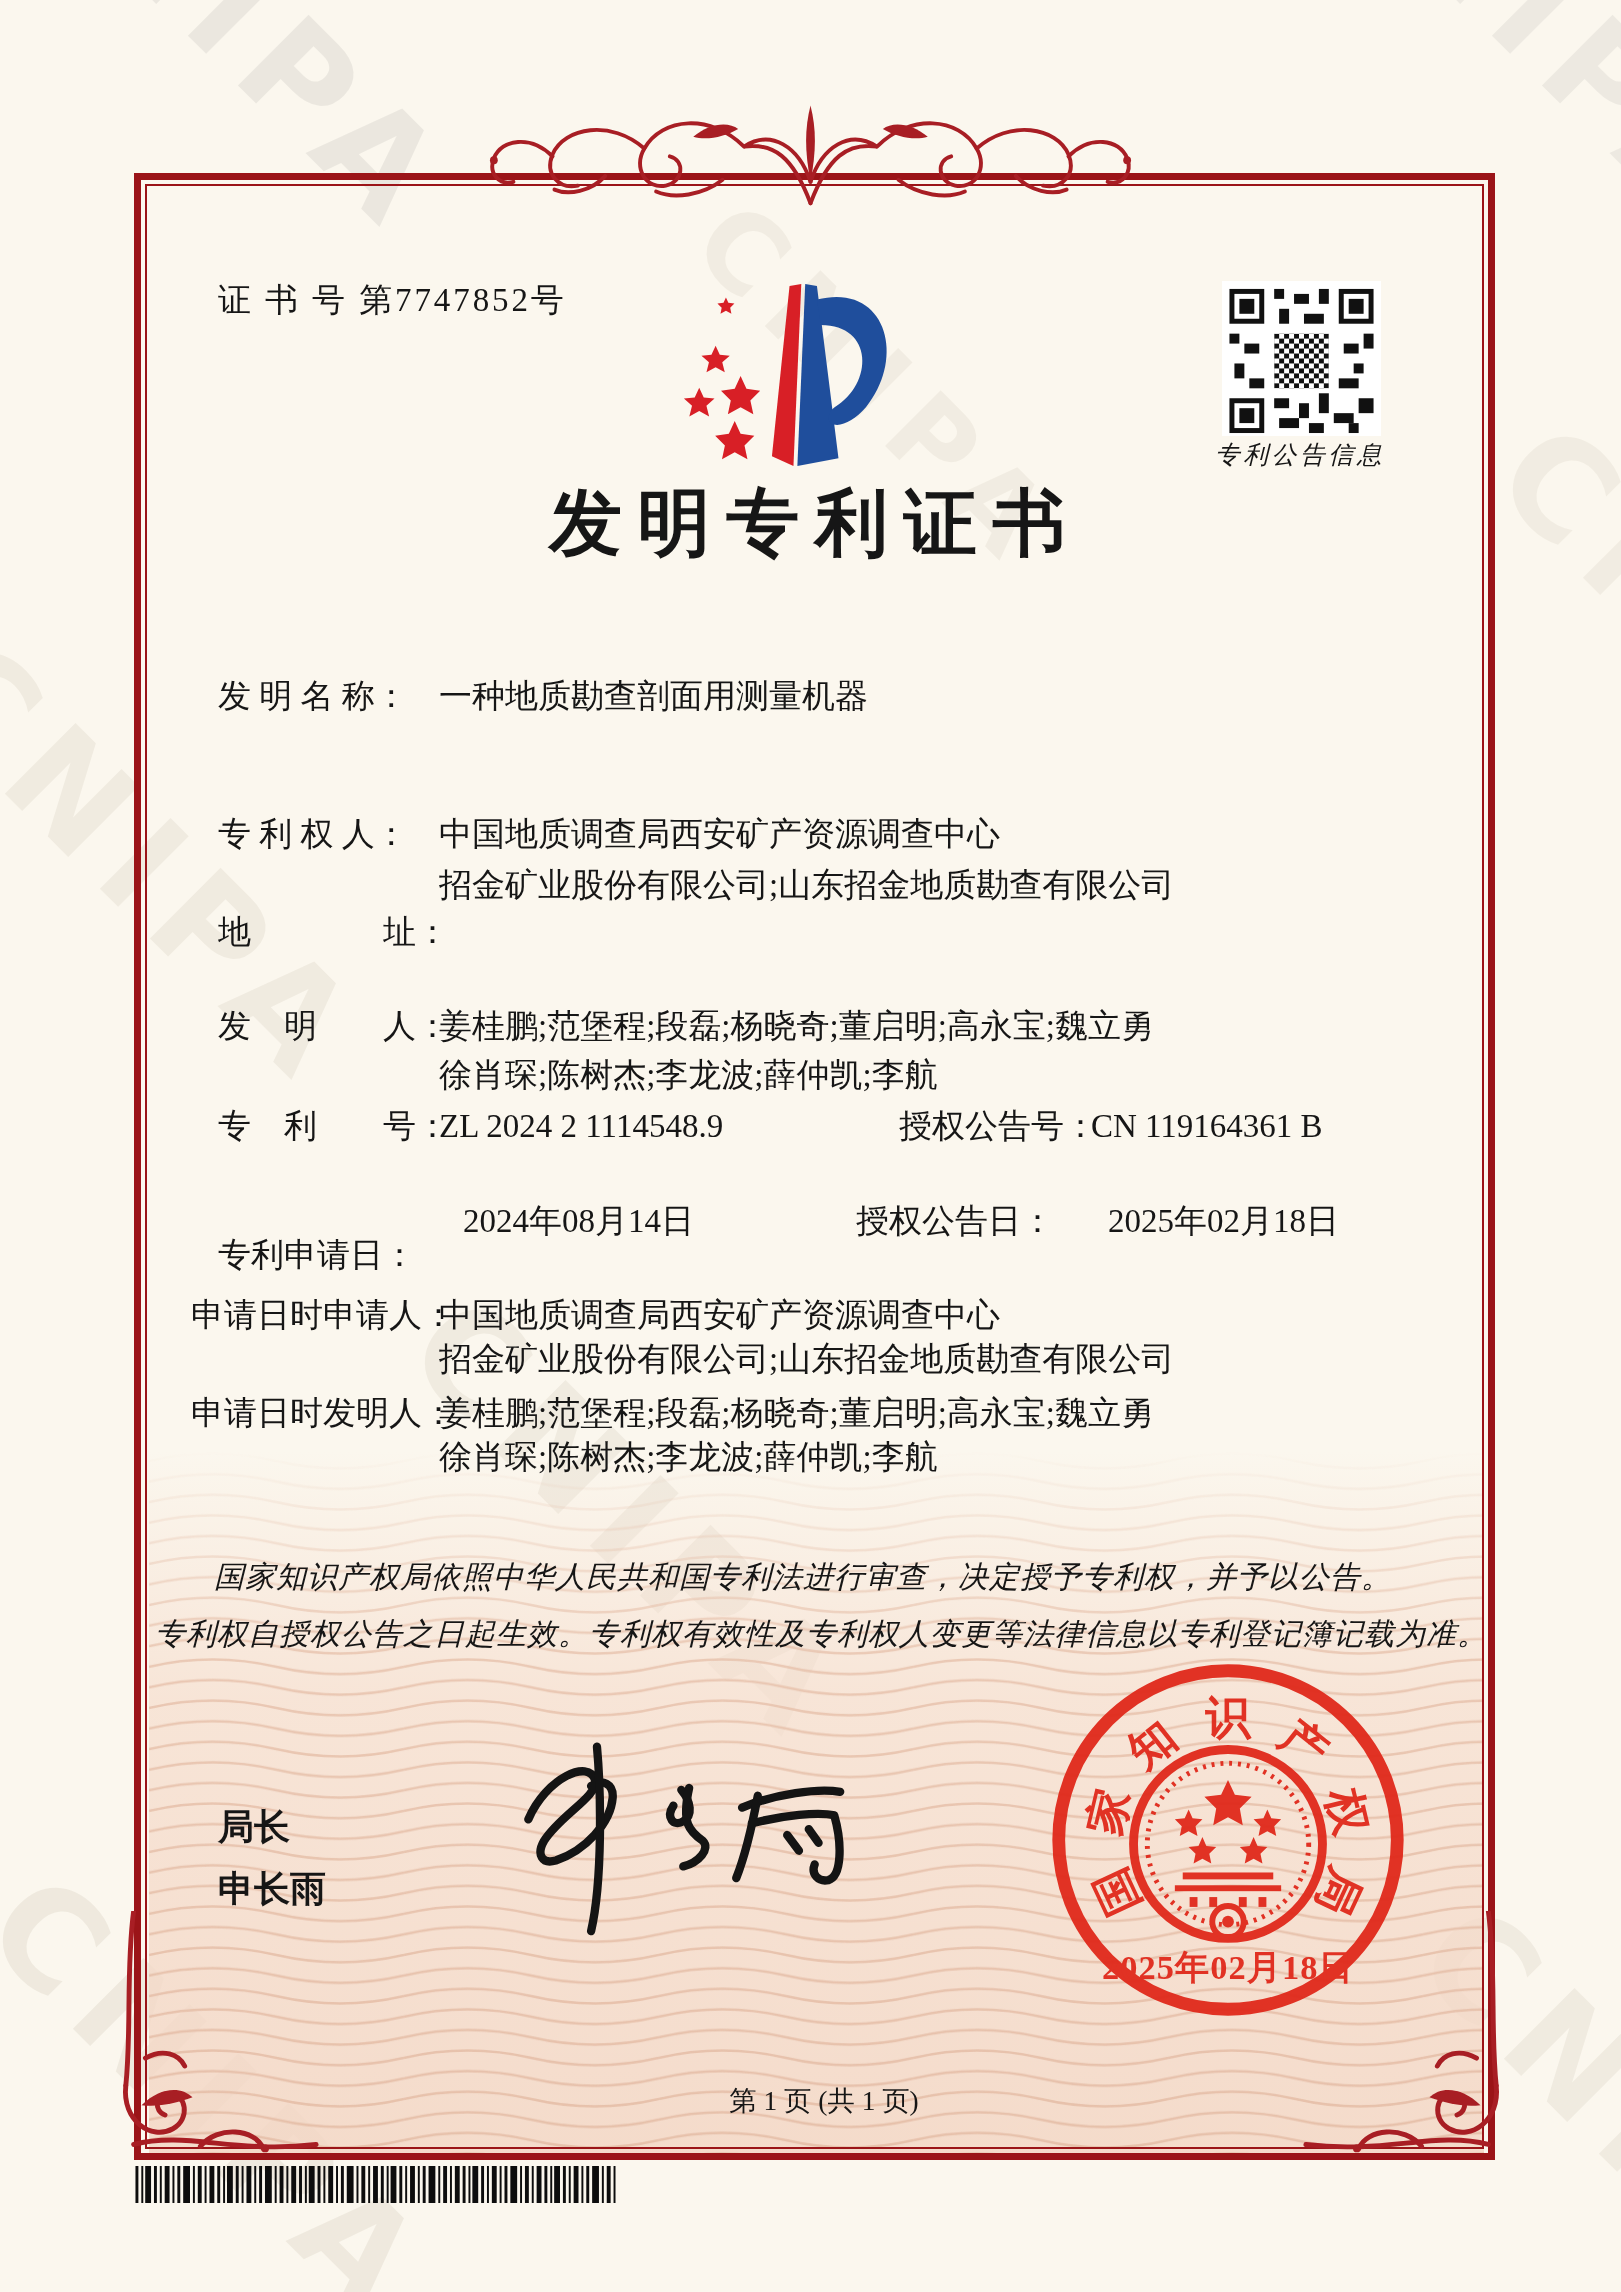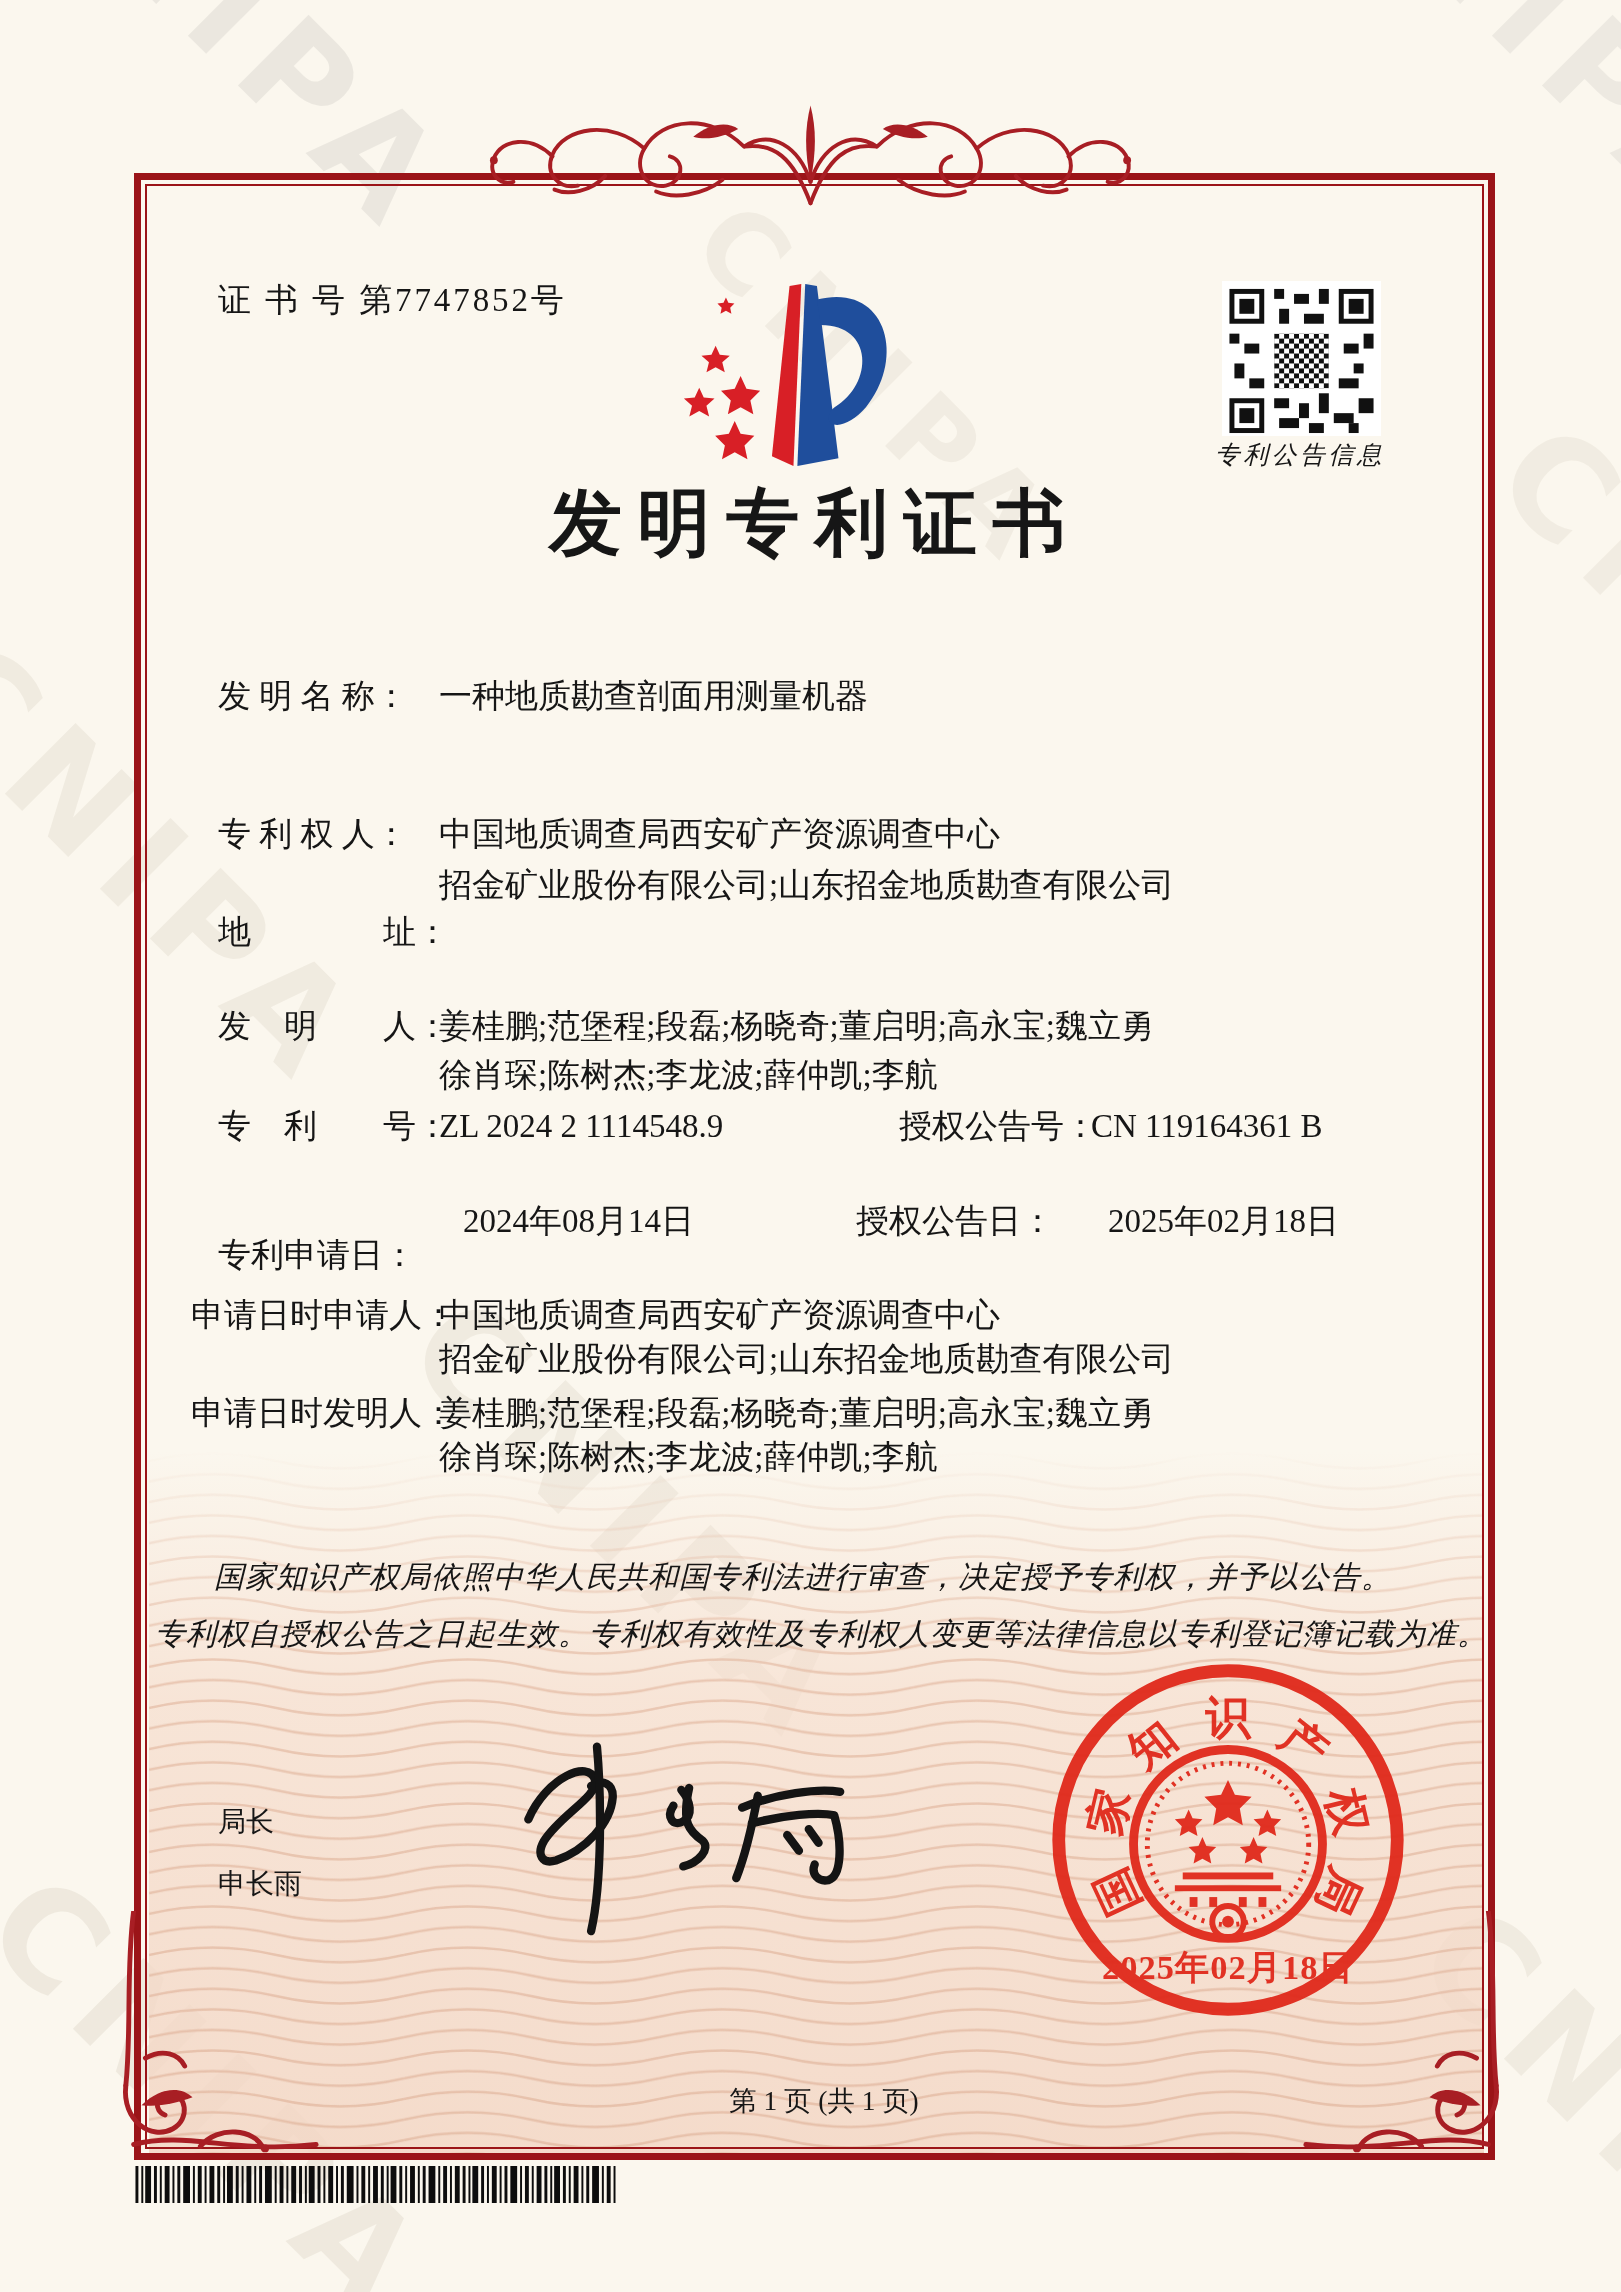--- a/index.html
+++ b/index.html
@@ -15,21 +15,21 @@
       font-weight:bold;color:var(--wm);opacity:.10;letter-spacing:19.6px;
       transform:rotate(45deg);user-select:none;}
   .frame-outer{position:absolute;left:134px;top:173px;width:1347px;height:1973px;
       border:7.8px solid var(--border);}
   .frame-inner{position:absolute;left:3.9px;top:3.9px;right:3.9px;bottom:3.9px;
       border:2.9px solid var(--border);}
   .cert-no{font-size:33px;letter-spacing:2.9px;}
   .title{font-size:73px;font-weight:700;letter-spacing:15.7px;text-align:center;}
   .lbl,.val{font-size:33px;}
   .stmt{font-size:30px;letter-spacing:1px;font-style:italic;}
-  .boss{font-family:"Liberation Sans","DejaVu Sans",sans-serif;font-weight:400;font-size:28px;}
+  .boss{font-family:"Liberation Sans","DejaVu Sans",sans-serif;font-weight:700;font-size:36px;}
   .qrbox{position:absolute;left:1222px;top:281px;width:159px;height:155px;background:#fff;}
   .qrcap{font-size:24.5px;letter-spacing:3.9px;font-style:italic;}
   .footer{font-size:27.4px;text-align:center;}
   .seal-stroke{fill:none;stroke:var(--seal);}
   .seal-fill{fill:var(--seal);stroke:none;}
   .seal-txt{fill:var(--seal);font-family:"Liberation Serif","DejaVu Serif",serif;font-weight:700;}
   .orn-stroke{fill:none;stroke:var(--orn);stroke-linecap:round;}
   .orn-fill{fill:var(--orn);stroke:none;}
   .sig-stroke{fill:none;stroke:#141414;stroke-linecap:round;stroke-linejoin:round;}
 </style>

